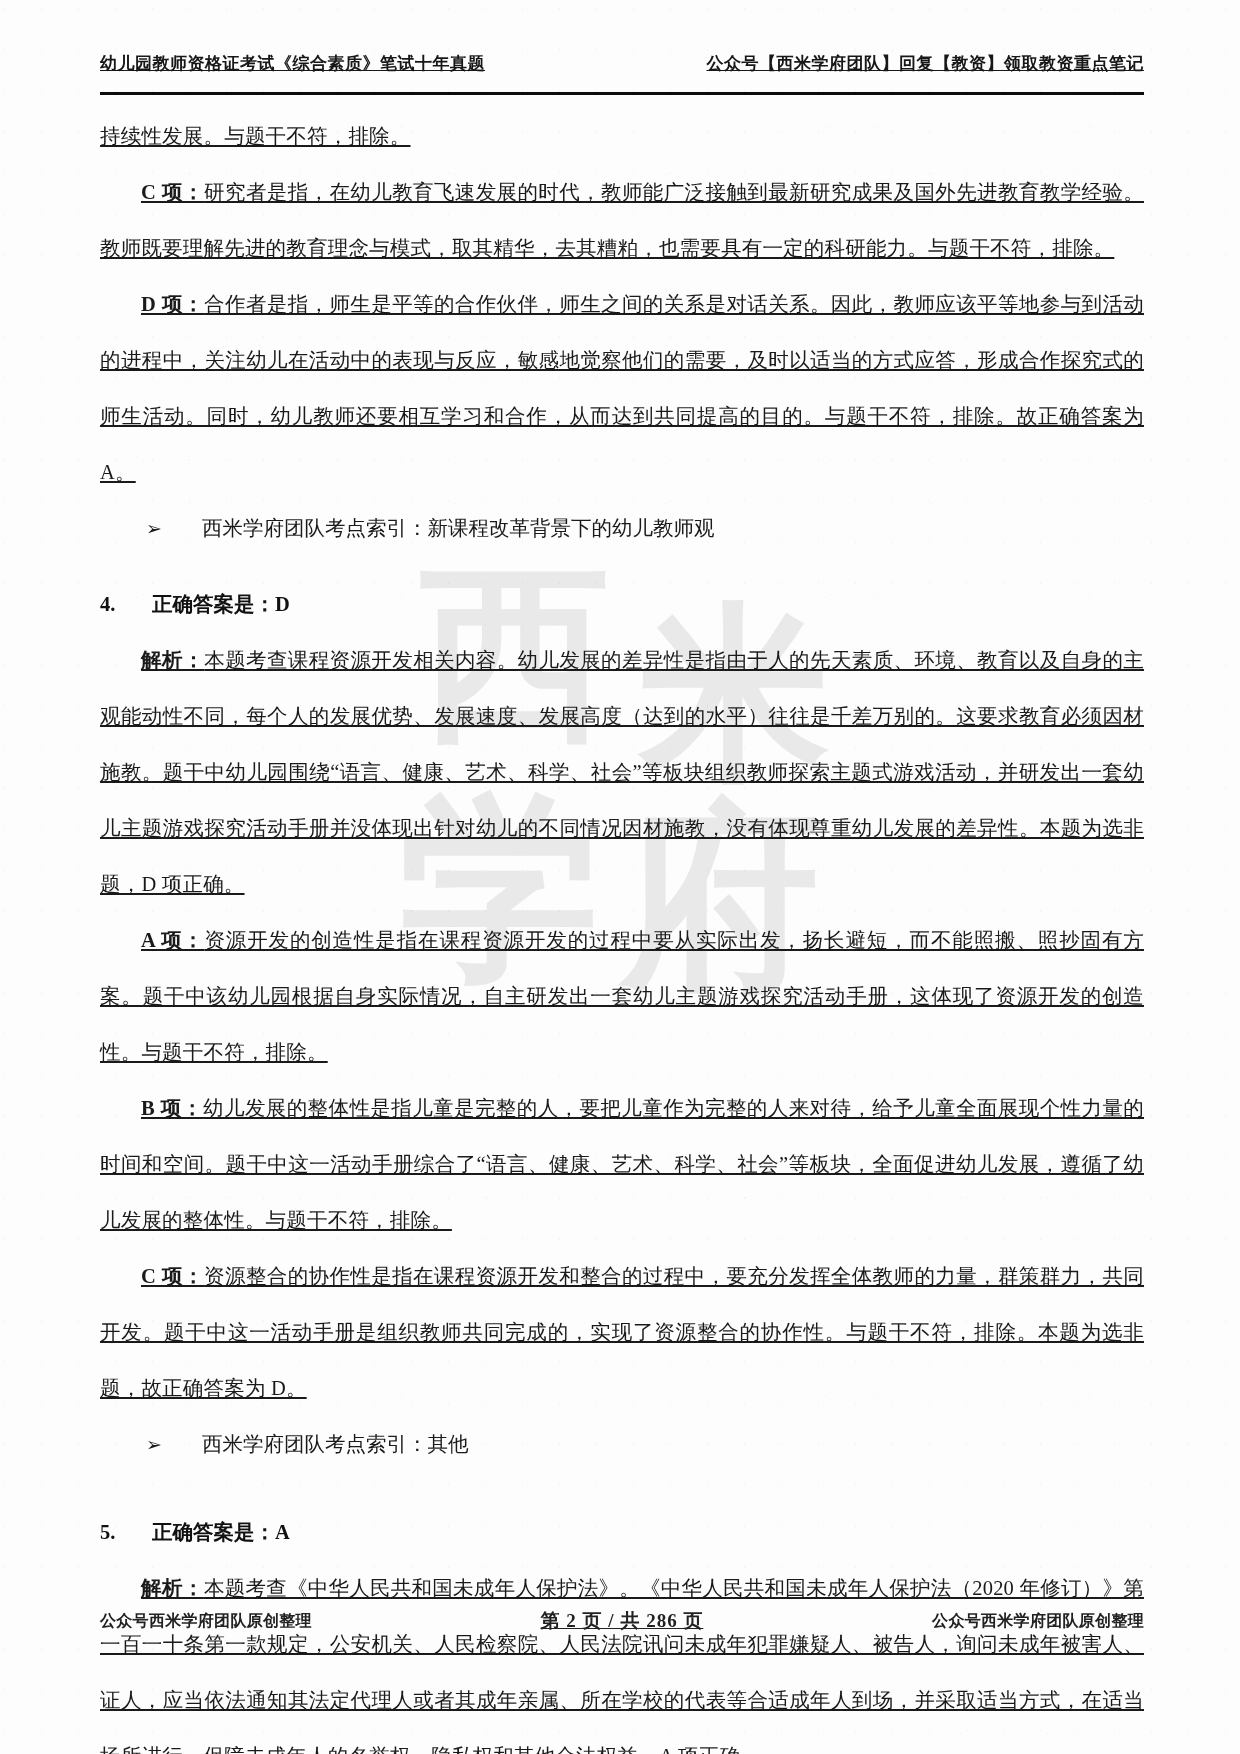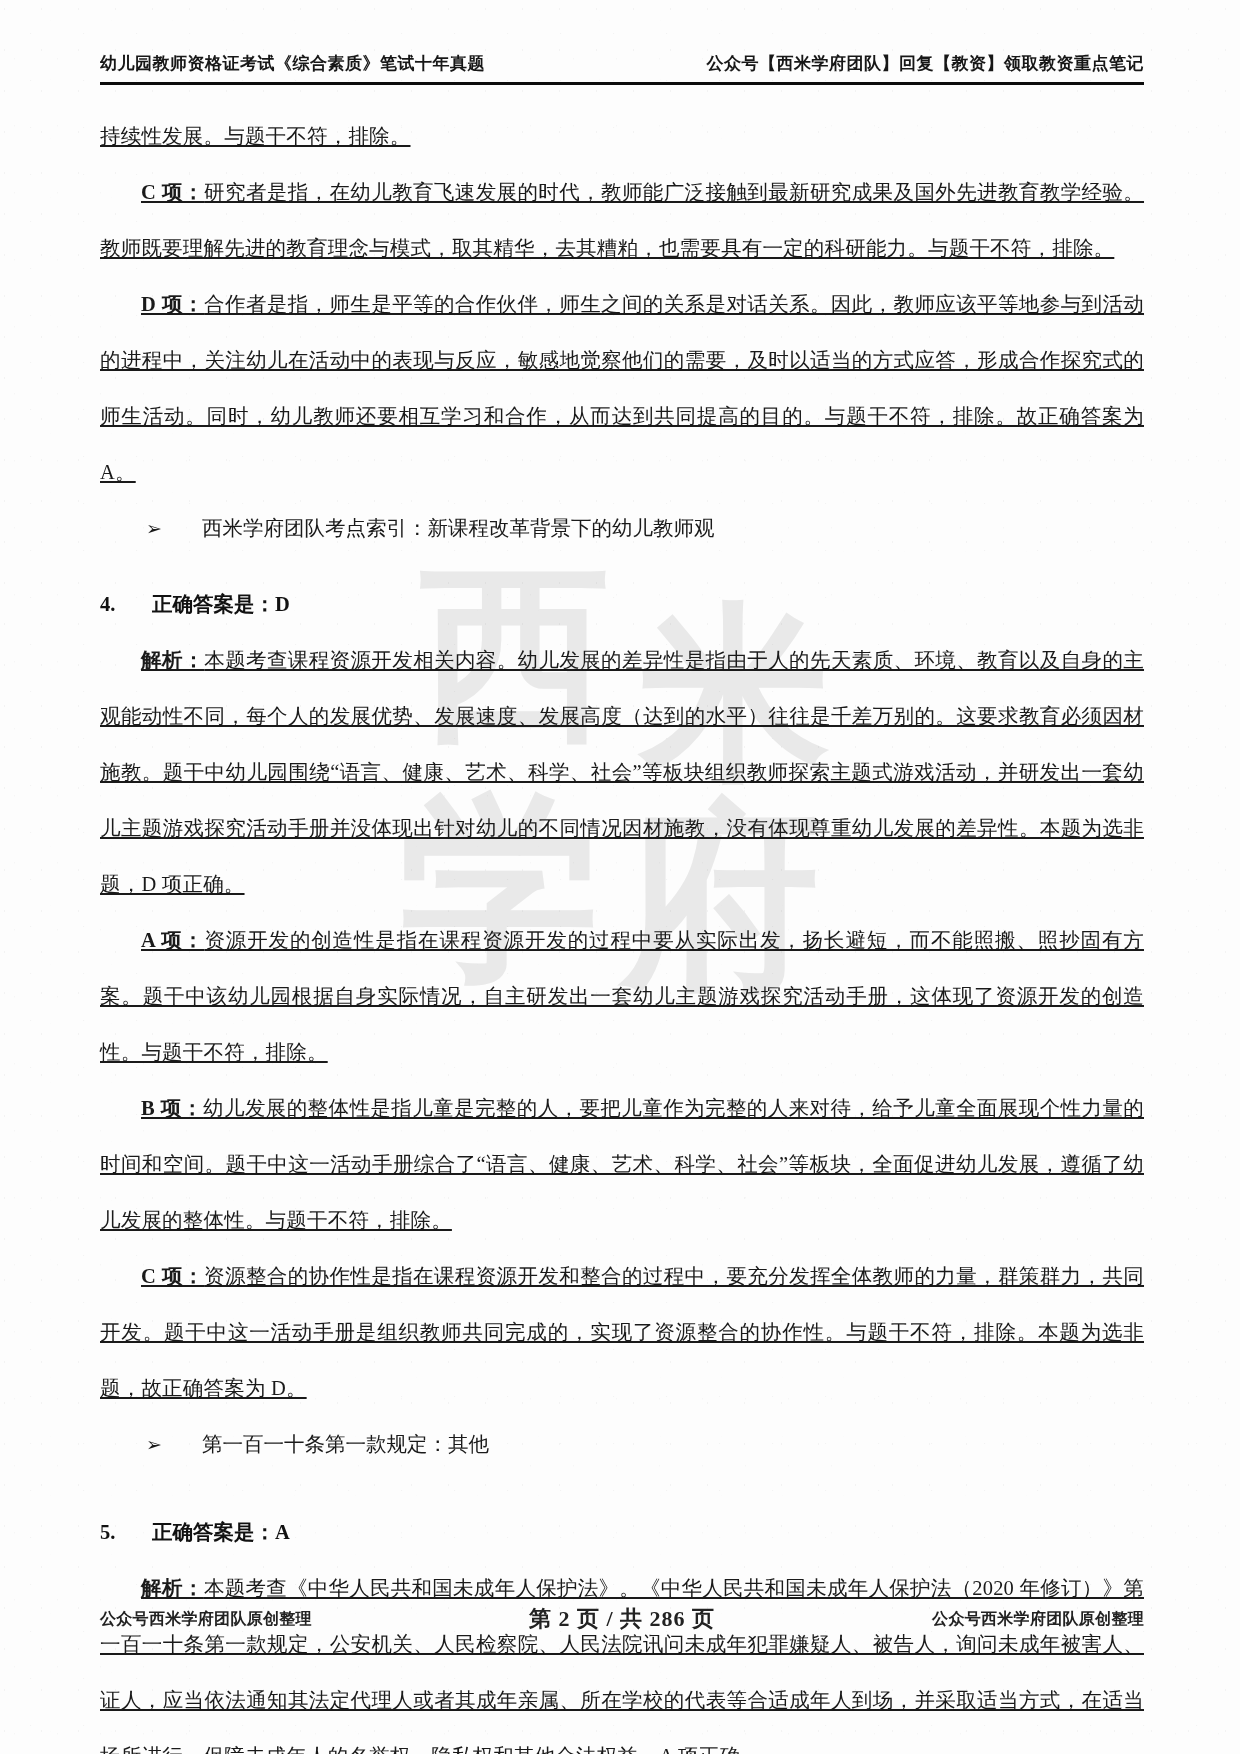--- a/index.html
+++ b/index.html
@@ -52,22 +52,23 @@
     z-index: 2;
   }
   .header-row {
     display: flex;
     justify-content: space-between;
     align-items: flex-end;
     font-size: 17px;
     font-weight: 700;
     letter-spacing: 0.5px;
     color: #171717;
-    padding-bottom: 6px;
+    padding-bottom: 16px;
     white-space: nowrap;
+    text-decoration: underline;
   }
   .header-left { }
   .header-right { }
   .header-rule {
     border-top: 3.2px solid #0c0c0c;
     width: 100%;
     margin-top: 1px;
   }
 
   
@@ -139,22 +140,23 @@
     display: flex;
     align-items: center;
     justify-content: space-between;
     font-size: 16px;
     font-weight: 700;
     color: #222222;
     z-index: 2;
     white-space: nowrap;
   }
   .footer-center {
-    font-size: 22px;
+    font-size: 19px;
     letter-spacing: 1px;
+    text-decoration: underline;
   }
   .footer-left, .footer-right { letter-spacing: 0.3px; text-align: center; }
 
   
   .speckle {
     position: absolute;
     inset: 0;
     z-index: 3;
     pointer-events: none;
     opacity: 0.035;
@@ -209,21 +211,21 @@
     <p class="para indent"><span class="lead">解析：</span><span>本题考查课程资源开发相关内容。幼儿发展的差异性是指由于人的先天素质、环境、教育以及自身的主观能动性不同，每个人的发展优势、发展速度、发展高度（达到的水平）往往是千差万别的。这要求教育必须因材施教。题干中幼儿园围绕“语言、健康、艺术、科学、社会”等板块组织教师探索主题式游戏活动，并研发出一套幼儿主题游戏探究活动手册并没体现出针对幼儿的不同情况因材施教，没有体现尊重幼儿发展的差异性。本题为选非题，D 项正确。</span></p>
 
     <p class="para indent"><span class="lead">A 项：</span><span>资源开发的创造性是指在课程资源开发的过程中要从实际出发，扬长避短，而不能照搬、照抄固有方案。题干中该幼儿园根据自身实际情况，自主研发出一套幼儿主题游戏探究活动手册，这体现了资源开发的创造性。与题干不符，排除。</span></p>
 
     <p class="para indent"><span class="lead">B 项：</span><span>幼儿发展的整体性是指儿童是完整的人，要把儿童作为完整的人来对待，给予儿童全面展现个性力量的时间和空间。题干中这一活动手册综合了“语言、健康、艺术、科学、社会”等板块，全面促进幼儿发展，遵循了幼儿发展的整体性。与题干不符，排除。</span></p>
 
     <p class="para indent"><span class="lead">C 项：</span><span>资源整合的协作性是指在课程资源开发和整合的过程中，要充分发挥全体教师的力量，群策群力，共同开发。题干中这一活动手册是组织教师共同完成的，实现了资源整合的协作性。与题干不符，排除。本题为选非题，故正确答案为 D。</span></p>
 
     <div class="bullet-line">
       <span class="bullet-glyph">➢</span>
-      <span class="bullet-text">第一百一十条第一款规定：其他</span>
+      <span class="bullet-text">西米学府团队考点索引：其他</span>
     </div>
 
     <div class="gap-md"></div>
 
     <div class="qhead">
       <span class="qnum">5.</span>
       <span class="qtext">正确答案是：A</span>
     </div>
 
     <p class="para indent"><span class="lead">解析：</span><span>本题考查《中华人民共和国未成年人保护法》。《中华人民共和国未成年人保护法（2020 年修订）》第一百一十条第一款规定，公安机关、人民检察院、人民法院讯问未成年犯罪嫌疑人、被告人，询问未成年被害人、证人，应当依法通知其法定代理人或者其成年亲属、所在学校的代表等合适成年人到场，并采取适当方式，在适当场所进行，保障未成年人的名誉权、隐私权和其他合法权益。A 项正确。</span></p>

